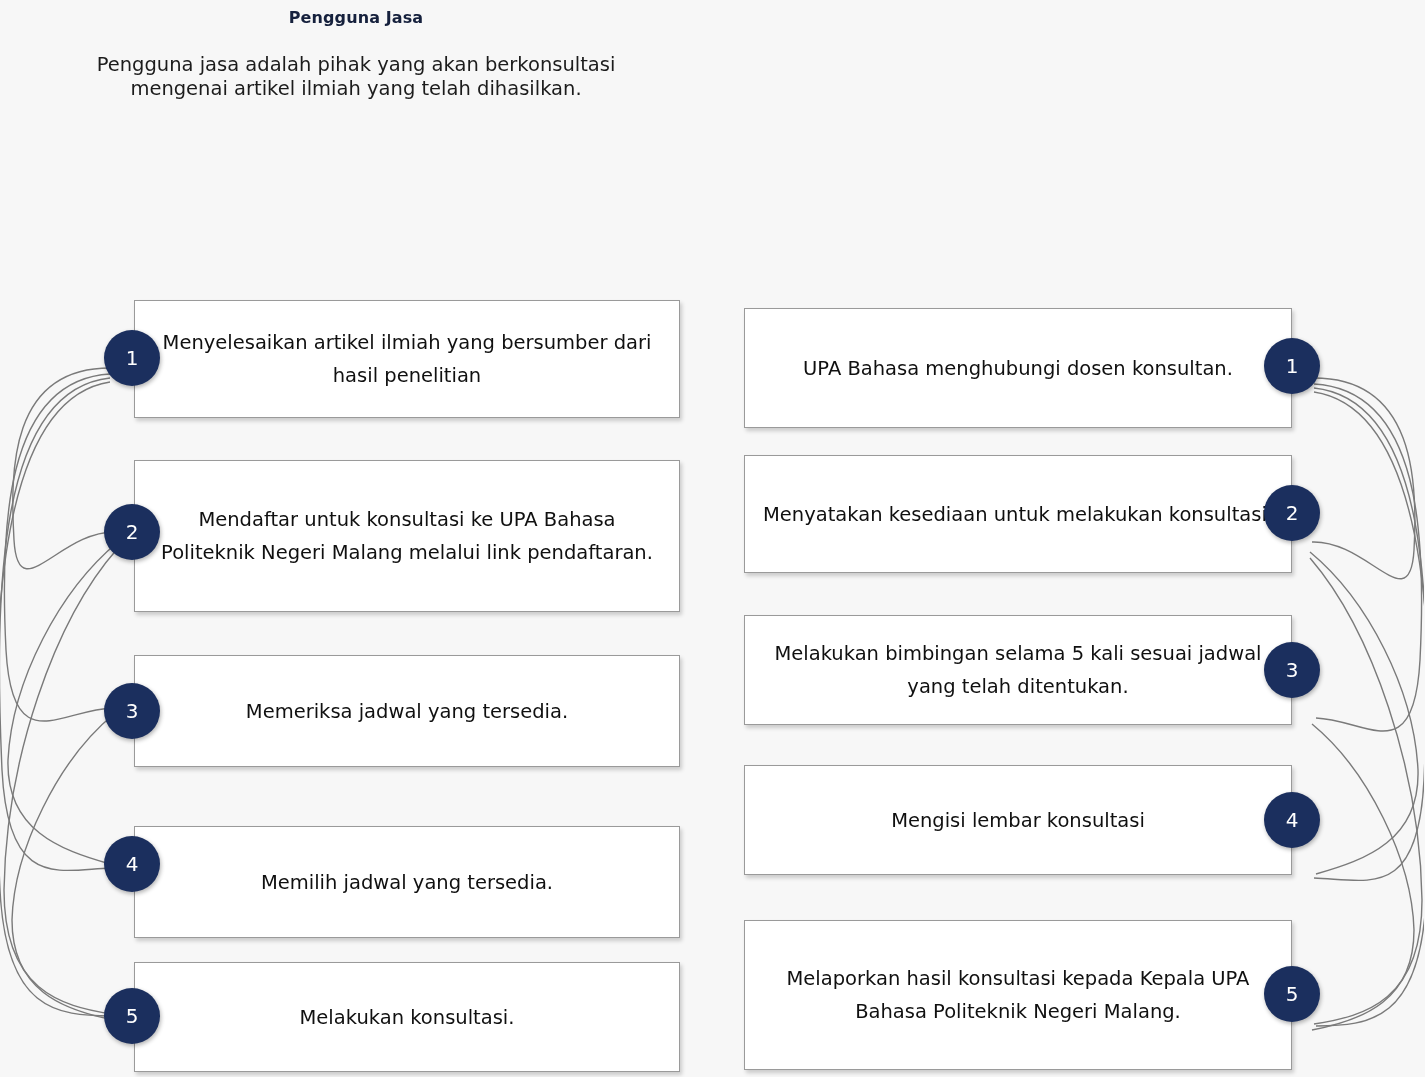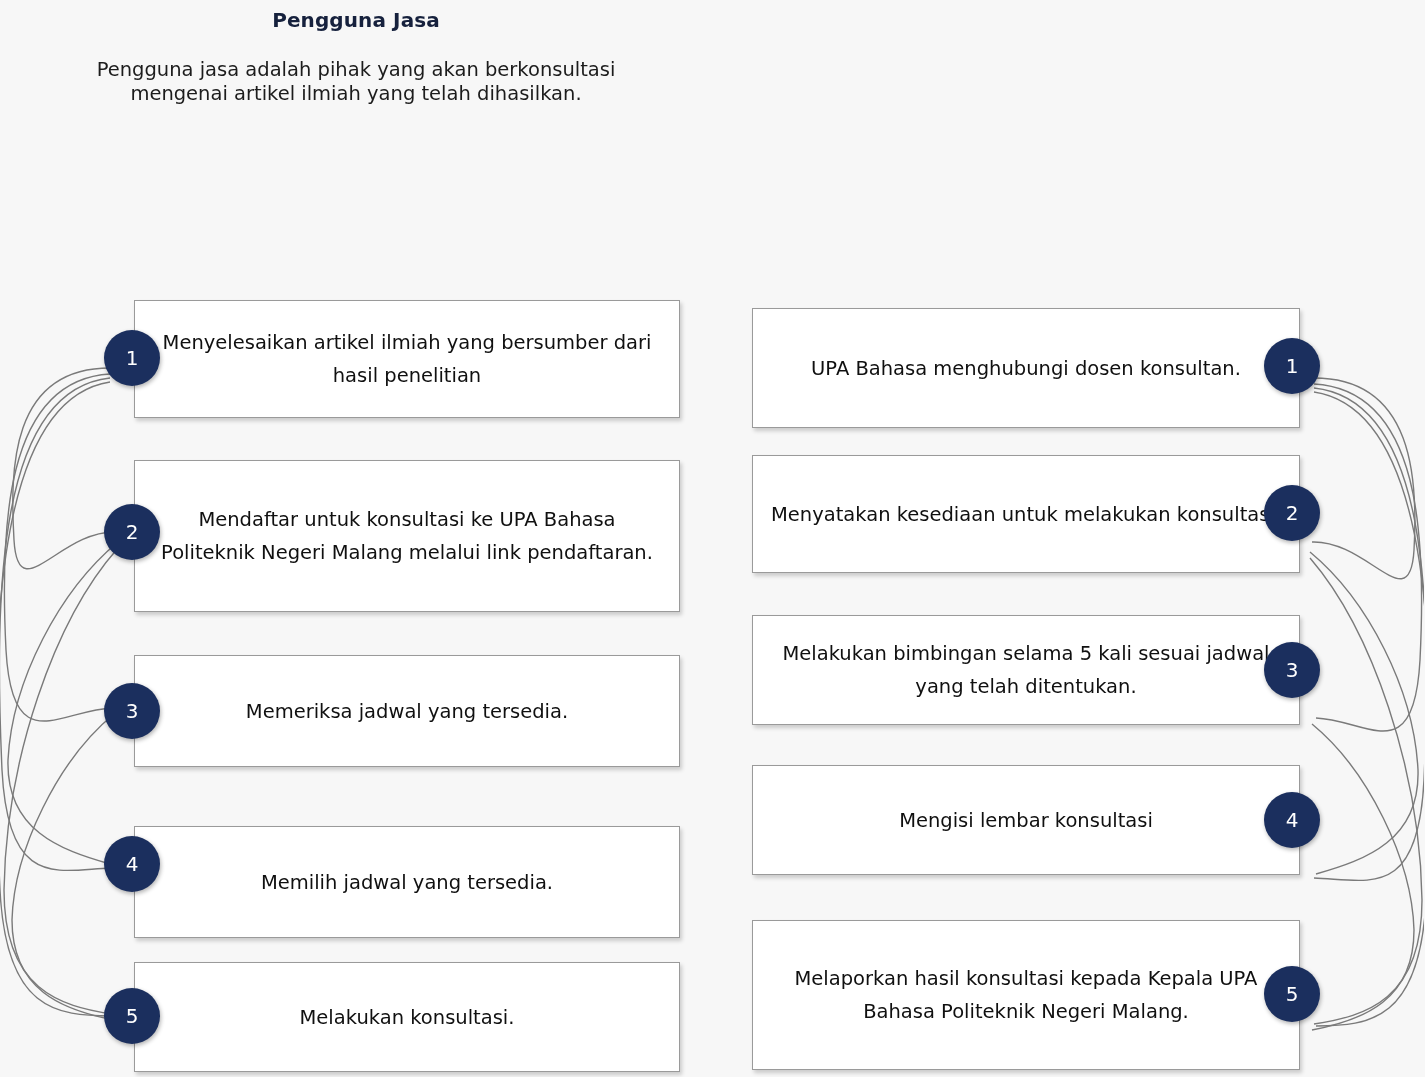--- a/index.html
+++ b/index.html
@@ -24,21 +24,21 @@
     position: absolute;
     top: 0;
     width: 712px;
     height: 1077px;
   }
   .col-left { left: 0; }
   .col-right { left: 712px; }
 
   .col-title {
     text-align: center;
-    font-size: 20px;
+    font-size: 16px;
     font-weight: bold;
     color: #16213d;
     margin-top: 8px;
     letter-spacing: 0.1px;
   }
   .col-desc {
     margin: 26px auto 0 auto;
     width: 545px;
     text-align: center;
     font-size: 19.5px;
@@ -70,21 +70,21 @@
     display: flex;
     align-items: center;
     justify-content: center;
     text-align: center;
     font-size: 19.5px;
     line-height: 33px;
     color: #101010;
     padding: 0 18px;
   }
   .col-left .box { left: 134px; width: 546px; }
-  .col-right .box { left: 40px; width: 548px; }
+  .col-right .box { left: 32px; width: 548px; }
 
   .badge {
     position: absolute;
     width: 56px;
     height: 56px;
     border-radius: 50%;
     background: #1b2f5e;
     color: #ffffff;
     font-size: 20px;
     display: flex;

